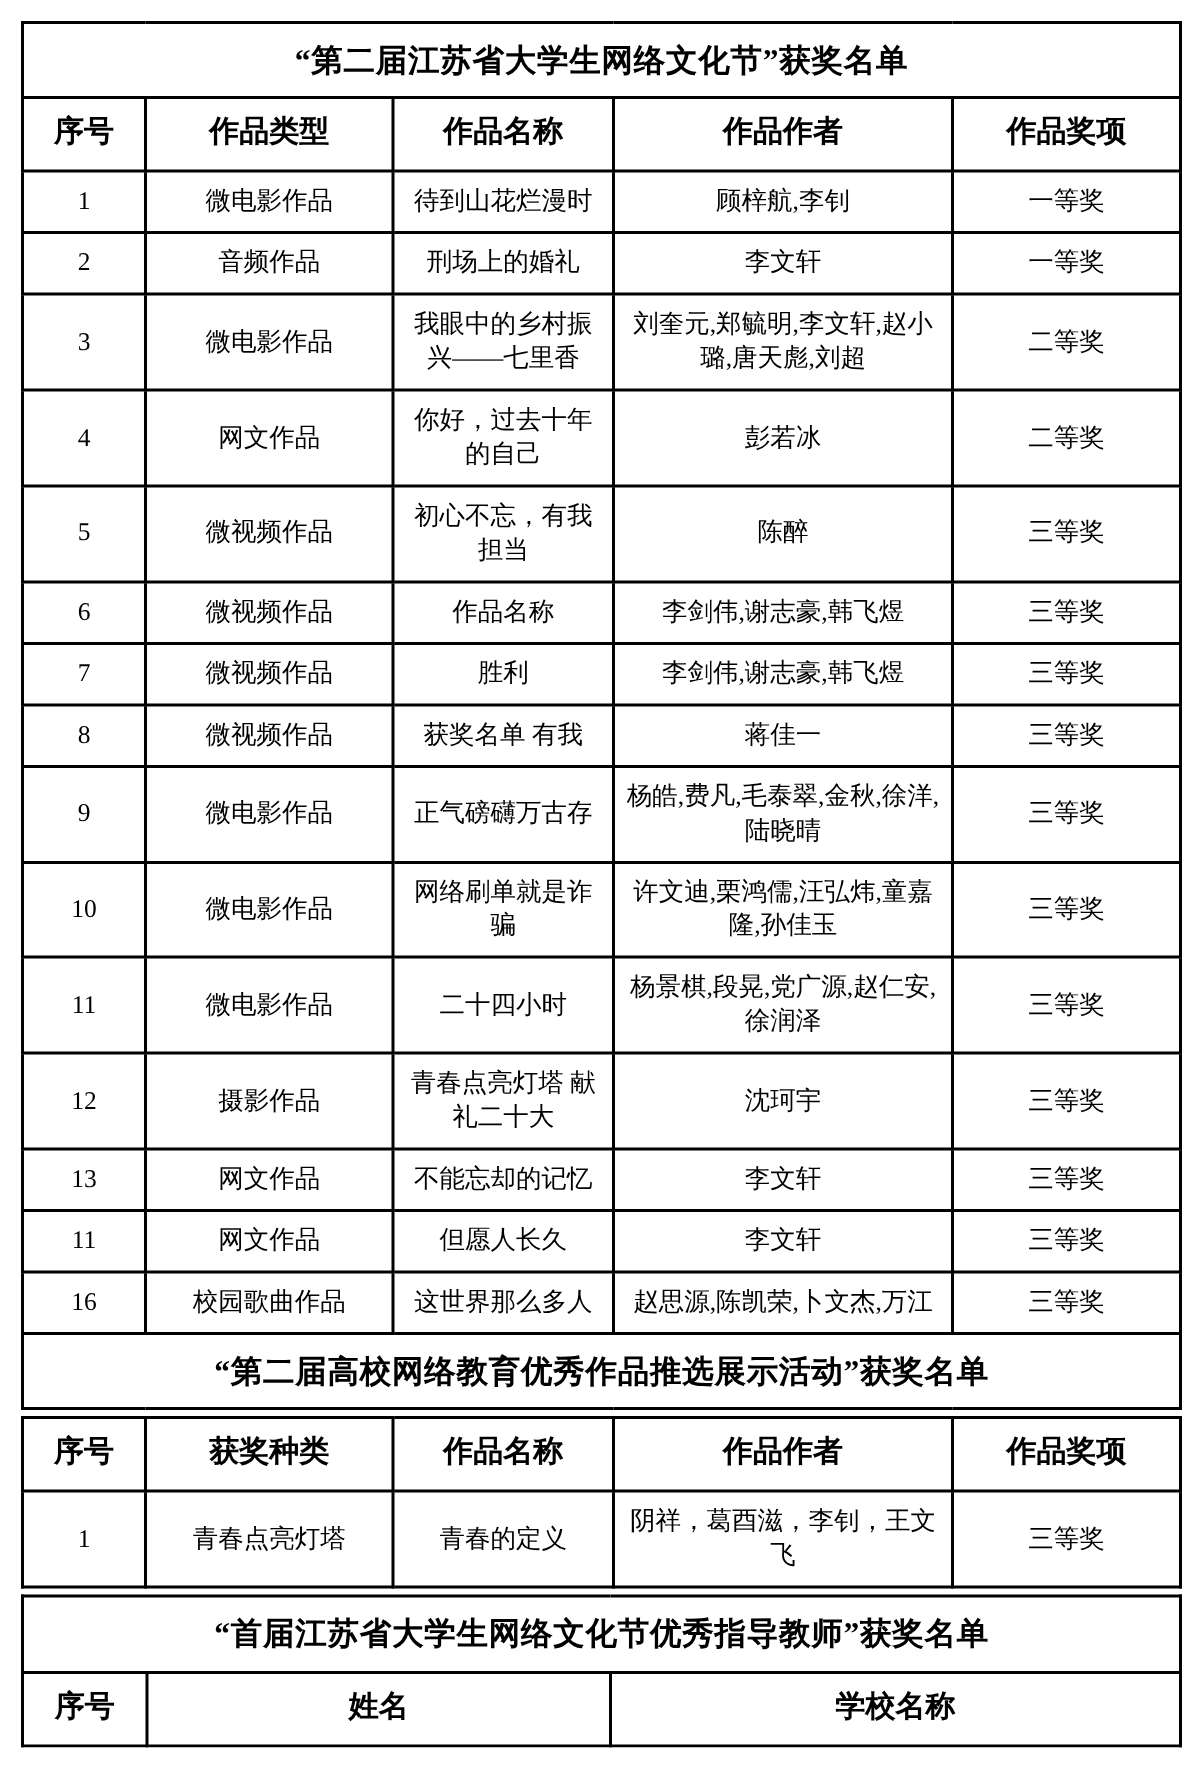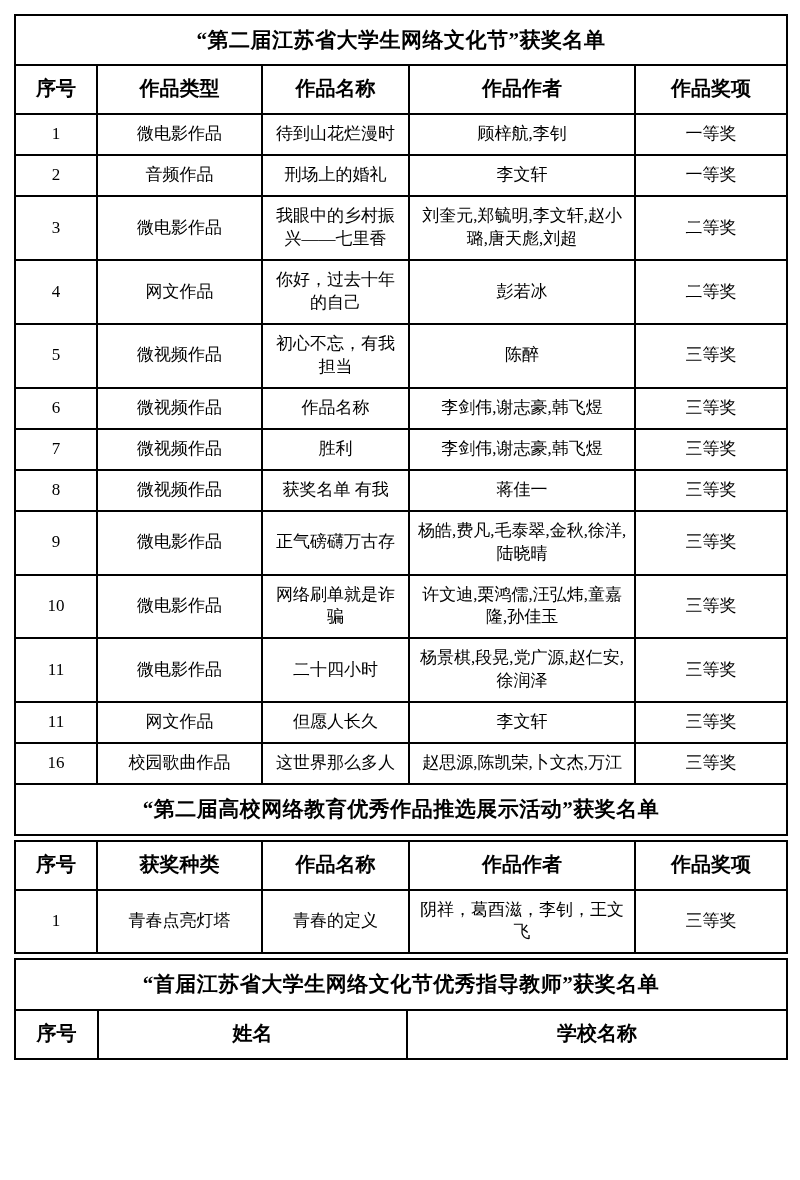--- a/index.html
+++ b/index.html
@@ -150,20 +150,34 @@
           <td>三等奖</td>
         </tr>
         <tr>
           <td>11</td>
           <td>微电影作品</td>
           <td>二十四小时</td>
           <td>杨景棋,段晃,党广源,赵仁安,徐润泽</td>
           <td>三等奖</td>
         </tr>
         <tr>
+          <td>12</td>
+          <td>摄影作品</td>
+          <td>青春点亮灯塔 献礼二十大</td>
+          <td>沈珂宇</td>
+          <td>三等奖</td>
+        </tr>
+        <tr>
+          <td>13</td>
+          <td>网文作品</td>
+          <td>不能忘却的记忆</td>
+          <td>李文轩</td>
+          <td>三等奖</td>
+        </tr>
+        <tr>
           <td>11</td>
           <td>网文作品</td>
           <td>但愿人长久</td>
           <td>李文轩</td>
           <td>三等奖</td>
         </tr>
         <tr>
           <td>16</td>
           <td>校园歌曲作品</td>
           <td>这世界那么多人</td>

